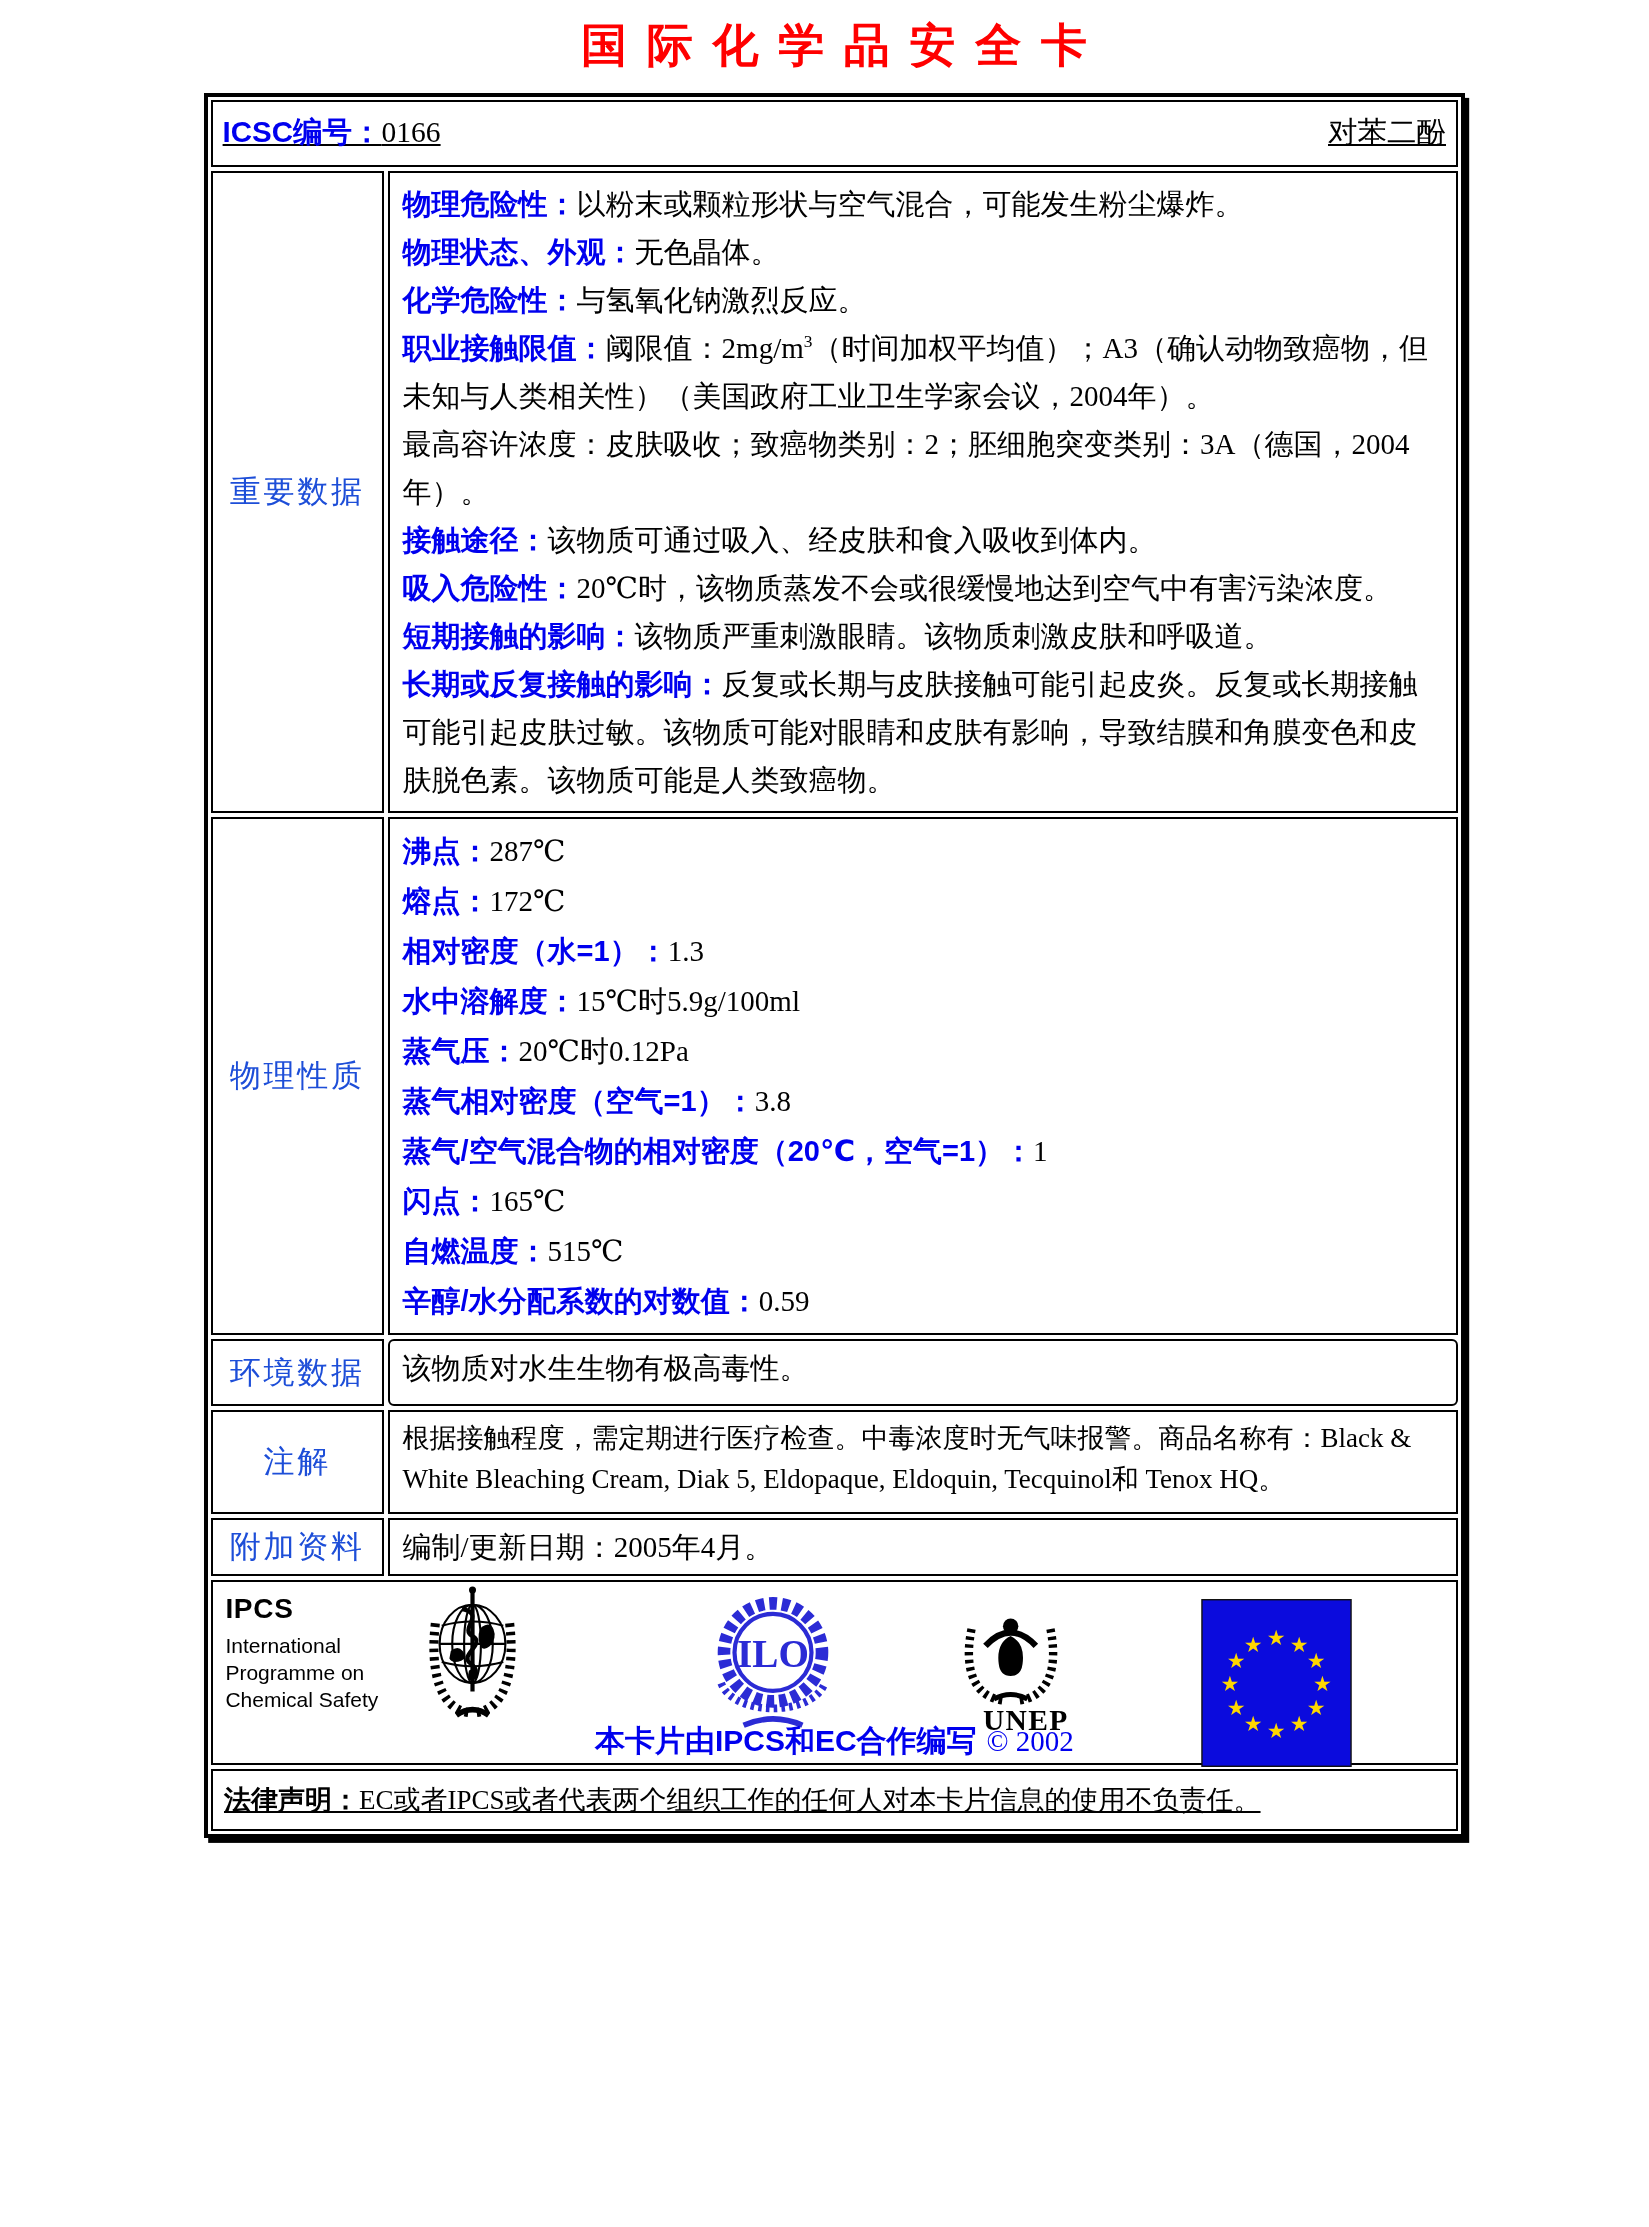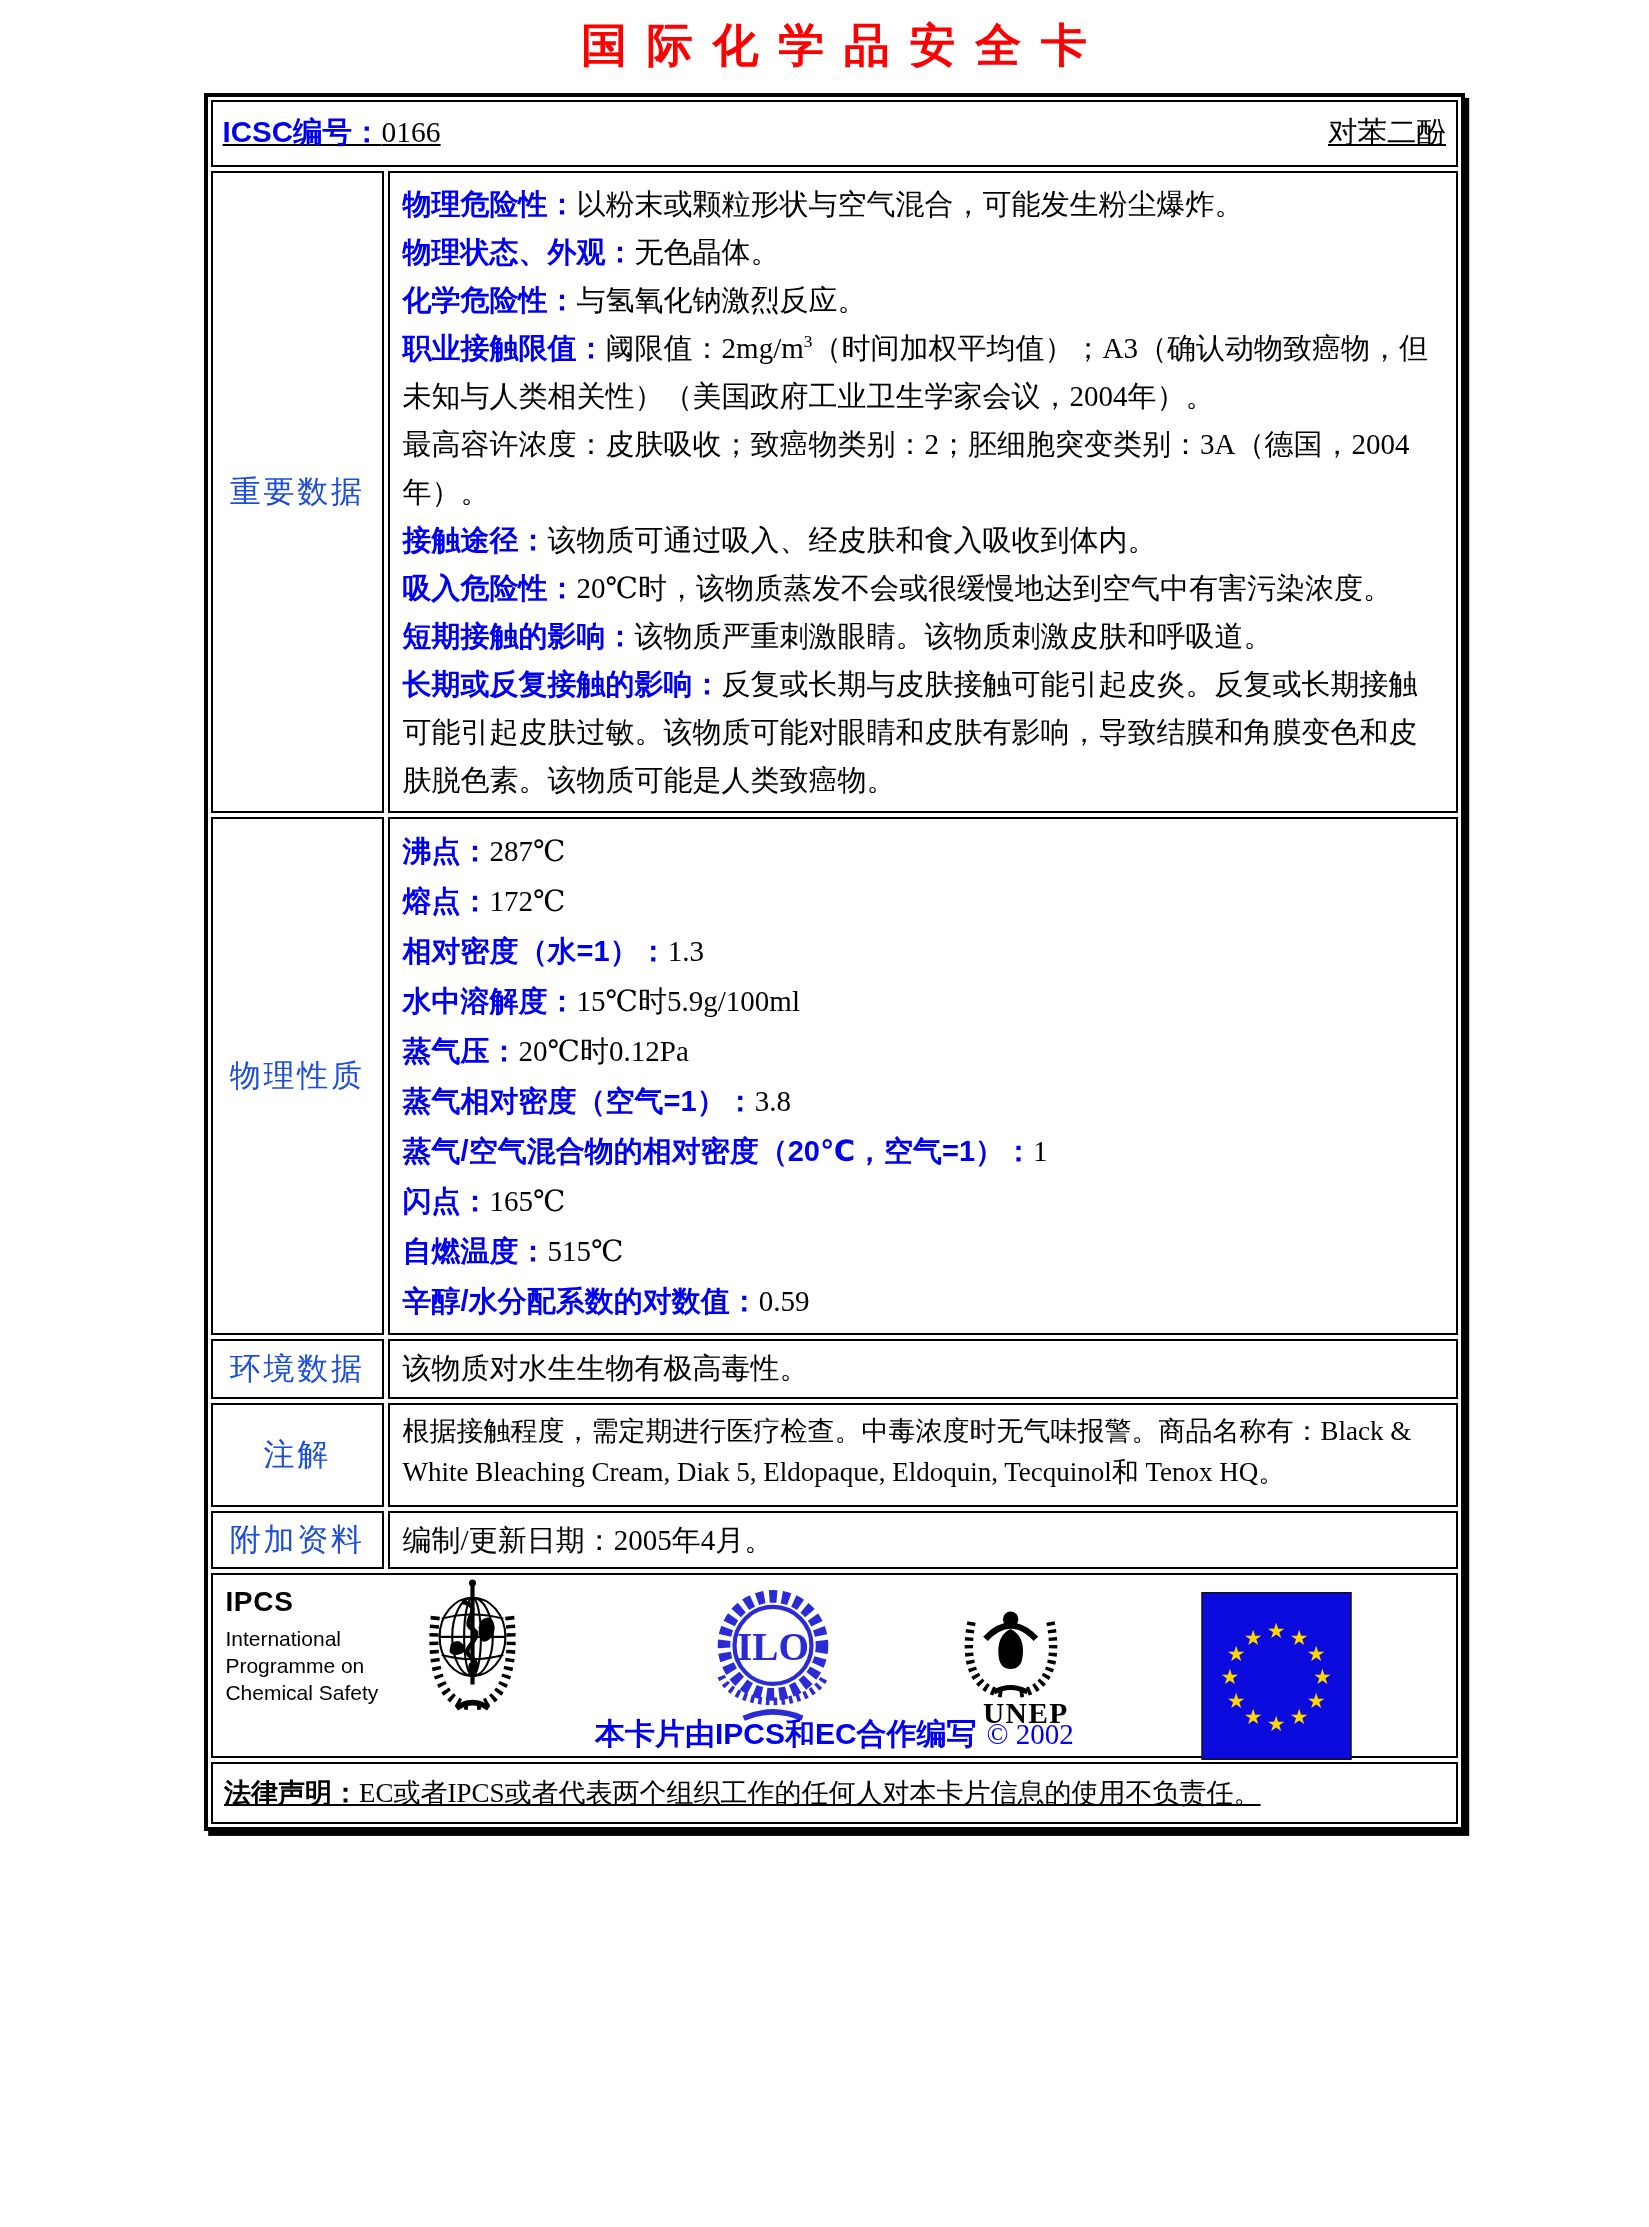--- a/index.html
+++ b/index.html
@@ -36,21 +36,21 @@
     height:67px;display:flex;align-items:center;justify-content:space-between;
     padding:0 9.8px;font-size:29.5px;
   }
   .plabel{
     color:#0000EE;font-weight:bold;
     font-family:"Liberation Sans","DejaVu Sans",sans-serif;
   }
   .para{margin:0;}
   sup{font-size:60%;line-height:0;}
   .physical .content-cell{line-height:50px;}
-  .env-cell{display:flex;align-items:center;min-height:46px;padding-top:2.8px;padding-bottom:5px;}
+  .env-cell{display:flex;align-items:center;min-height:46px;padding-top:2.8px;padding-bottom:12px;border-radius:6px;}
   .notes-cell{font-size:27px;line-height:41px;padding-top:5.6px;padding-bottom:12px;}
   .addl-cell{display:flex;align-items:center;min-height:45px;padding-top:2.8px;padding-bottom:2.8px;}
   .logos-cell{position:relative;height:185px;}
   .ipcs-block{position:absolute;left:12.6px;top:11.2px;}
   .ipcs-acronym{font-size:28px;font-weight:bold;letter-spacing:0.7px;}
   .ipcs-name{font-size:21px;line-height:27px;margin-top:7px;}
   .who-logo{position:absolute;left:207px;top:2.8px;}
   .ilo-logo{position:absolute;left:490px;top:5.6px;}
   .unep-block{position:absolute;left:737px;top:19px;width:119px;text-align:right;}
   .unep-text{font-size:29.5px;font-weight:bold;letter-spacing:1.4px;margin-top:-4.2px;

